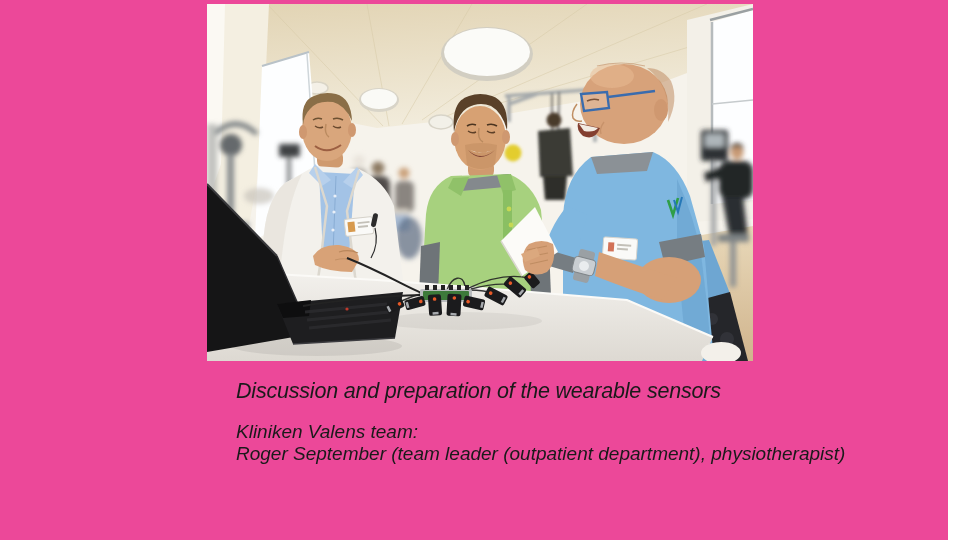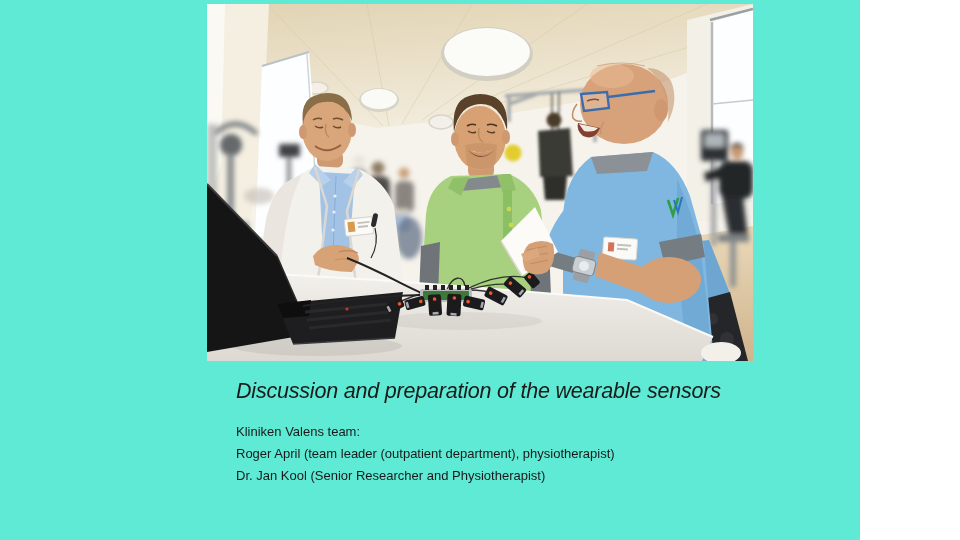--- a/index.html
+++ b/index.html
@@ -1,24 +1,24 @@
 <!DOCTYPE html>
 <html><head>
 <meta charset="utf-8">
 <style>
   html,body{margin:0;padding:0;background:#ffffff;}
-  .stage{position:relative;width:860px;height:540px;background:#5eead4;overflow:hidden;
+  .stage{position:relative;width:948px;height:540px;background:#ec4899;overflow:hidden;
          font-family:"Liberation Sans",sans-serif;}
   .photo{position:absolute;left:207px;top:4px;width:546px;height:357px;margin:0;}
   .photo svg{display:block;width:100%;height:100%;}
   .caption-title{position:absolute;left:236px;top:379px;margin:0;
 ftont-weight:normal;
       font-style:italic;font-weight:normal;font-size:21.5px;letter-spacing:-0.2px;
       color:#1a1a1a;white-space:nowrap;}
-  .team{position:absolute;left:236px;top:421px;font-size:13px;
+  .team{position:absolute;left:236px;top:421px;font-style:italic;font-size:19px;
       line-height:22px;color:#1a1a1a;}
   .team p{margin:0;white-space:nowrap;}
 </style>
 </head>
 <body>
 
 <div class="stage">
 
   <figure class="photo">
     <svg viewBox="0 0 546 357" preserveAspectRatio="none">
@@ -355,17 +355,16 @@
           <circle cx="377" cy="262" r="5" fill="#e9ecee"></circle>
         </g>
       </g>
     </svg>
   </figure>
 
   <h1 class="caption-title">Discussion and preparation of the wearable sensors</h1>
 
   <div class="team">
     <p>Kliniken Valens team:</p>
-    <p>Roger April (team leader (outpatient department), physiotherapist)</p>
-    <p>Dr. Jan Kool (Senior Researcher and Physiotherapist)</p>
+    <p>Roger September (team leader (outpatient department), physiotherapist)</p>
   </div>
 
 </div>
 
 </body></html>

